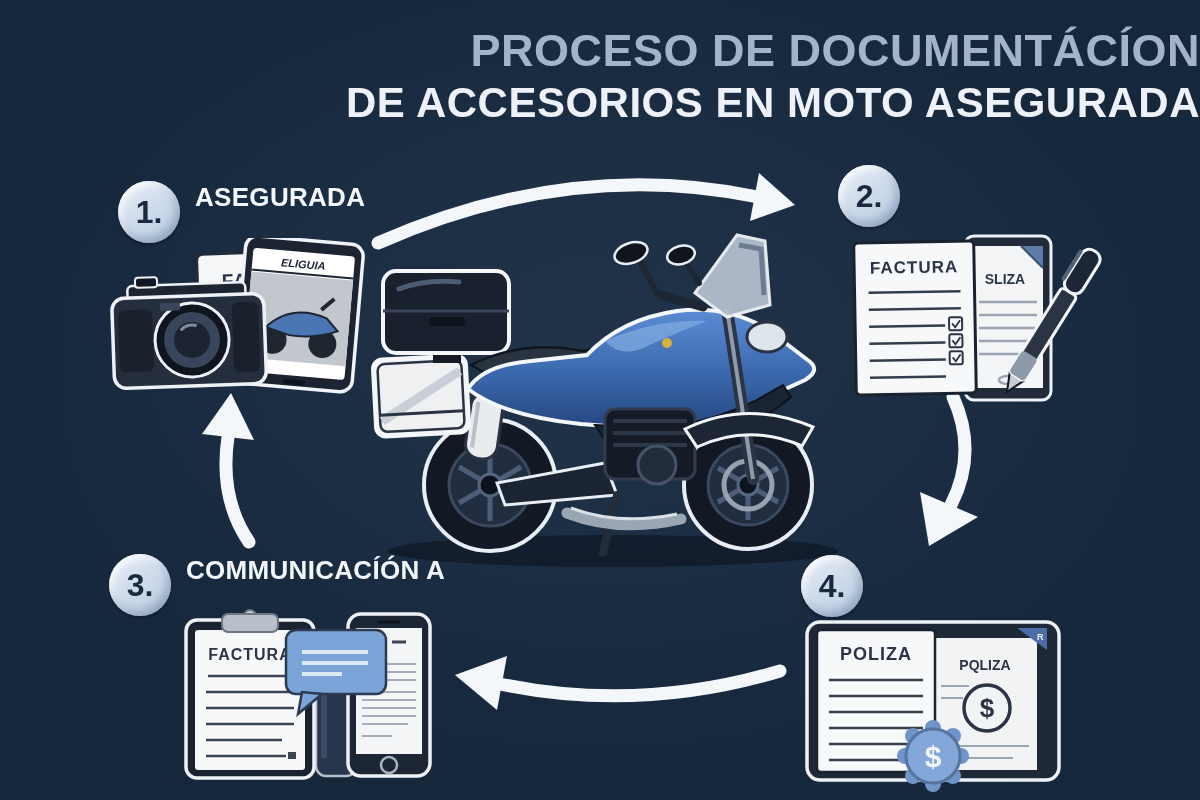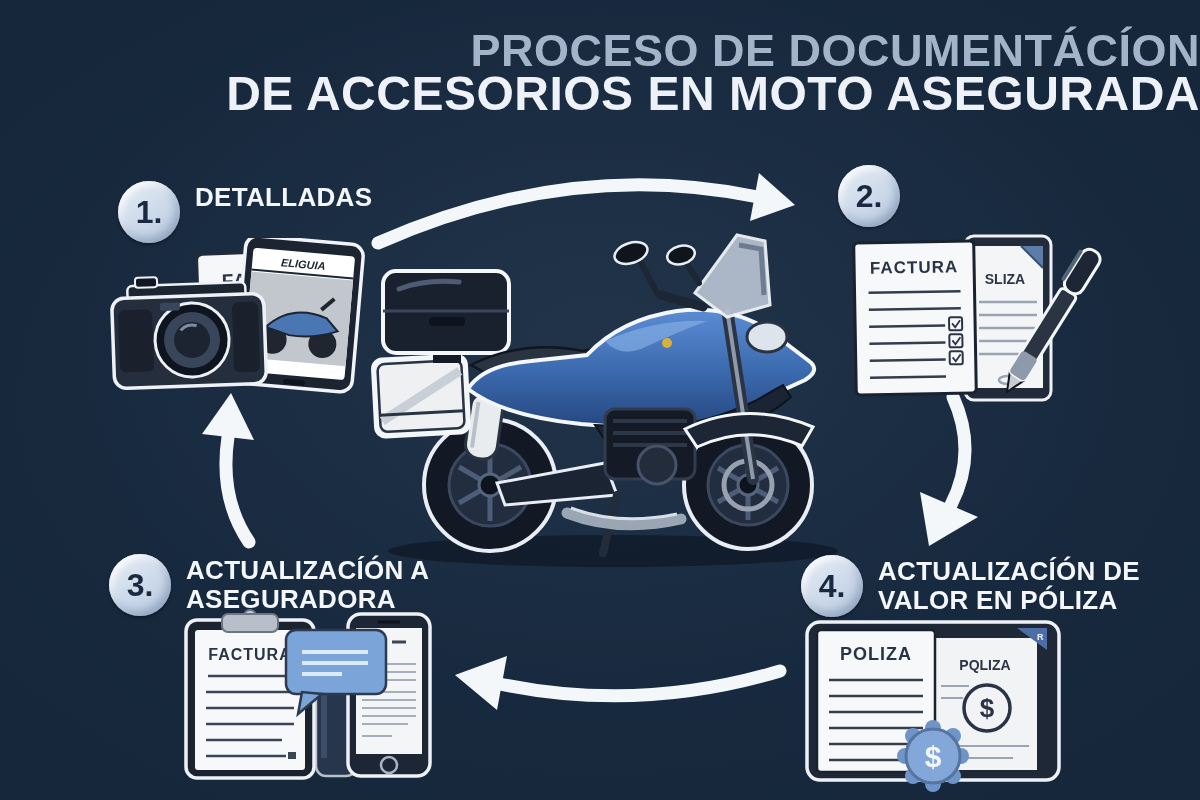--- a/index.html
+++ b/index.html
@@ -9,21 +9,21 @@
   .canvas {
     position:relative; width:1200px; height:800px;
     background:
       radial-gradient(ellipse 900px 600px at 50% 42%, #203349 0%, rgba(32,51,73,0) 60%),
       radial-gradient(ellipse 1400px 900px at 50% 50%, #1a2c42 0%, #15263a 70%, #132234 100%);
   }
 
   .title-line { position:absolute; left:0; width:100%; text-align:right;
     font-weight:800; letter-spacing:0.5px; }
   .title-1 { top:25px; font-size:45px; color:#a3b3c8; }
-  .title-2 { top:66px; font-size:48px; color:#eef2f8; }
+  .title-2 { top:79px; font-size:42px; color:#eef2f8; }
 
   .step { position:absolute; display:flex; gap:15px; align-items:flex-start; z-index:6; }
   .badge {
     width:62px; height:62px; border-radius:50%;
     background:linear-gradient(145deg,#e9eff7 0%,#ccd9ea 55%,#b9cade 100%);
     box-shadow: inset -4px -5px 8px rgba(96,120,155,.45), inset 3px 4px 6px rgba(255,255,255,.85), 0 2px 3px rgba(0,0,0,.35);
     display:flex; align-items:center; justify-content:center;
     color:#1a2940; font-size:32px; font-weight:800; flex:0 0 auto;
   }
   .step-label { color:#f3f6fa; font-size:26px; font-weight:800; line-height:1.13; letter-spacing:.3px; padding-top:2px; }
@@ -40,50 +40,45 @@
 <div class="canvas">
 
   <div class="title-line title-1">PROCESO DE DOCUMENTÁCÍON</div>
   <div class="title-line title-2">DE ACCESORIOS EN MOTO ASEGURADA</div>
 
   <div class="step" style="left:118px; top:181px;">
     <div class="badge">
         <span>1.</span>
       </div>
     <div class="step-label">
-      <div>DETALLADAS</div>
+      <div>ASEGURADA</div>
     </div>
   </div>
 
   <div class="step" style="left:838px; top:165px;">
     <div class="badge">
         <span>2.</span>
       </div>
     <div class="step-label">
     </div>
   </div>
 
   <div class="step" style="left:109px; top:554px;">
     <div class="badge">
         <span>3.</span>
       </div>
     <div class="step-label">
-      <div>ACTUALIZACÍÓN A</div>
-      <div>ASEGURADORA</div>
+      <div>COMMUNICACÍÓN A</div>
     </div>
   </div>
 
   <div class="step" style="left:801px; top:555px;">
     <div class="badge">
         <span>4.</span>
       </div>
-    <div class="step-label">
-      <div>ACTUALIZACÍÓN DE</div>
-      <div>VALOR EN PÓLIZA</div>
-    </div>
   </div>
 
   <svg class="arrows" width="1200" height="800" viewBox="0 0 1200 800">
     <g>
       <path d="M378 243 Q570 158 758 197" fill="none" stroke="#f4f7fa" stroke-width="13" stroke-linecap="round"></path>
       <path d="M795 205 L750 221 L759 173 Z" fill="#f4f7fa"></path>
     </g>
     <g>
       <path d="M953 397 Q978 452 951 505" fill="none" stroke="#f4f7fa" stroke-width="13" stroke-linecap="round"></path>
       <path d="M929 546 L920 492 L978 517 Z" fill="#f4f7fa"></path>

